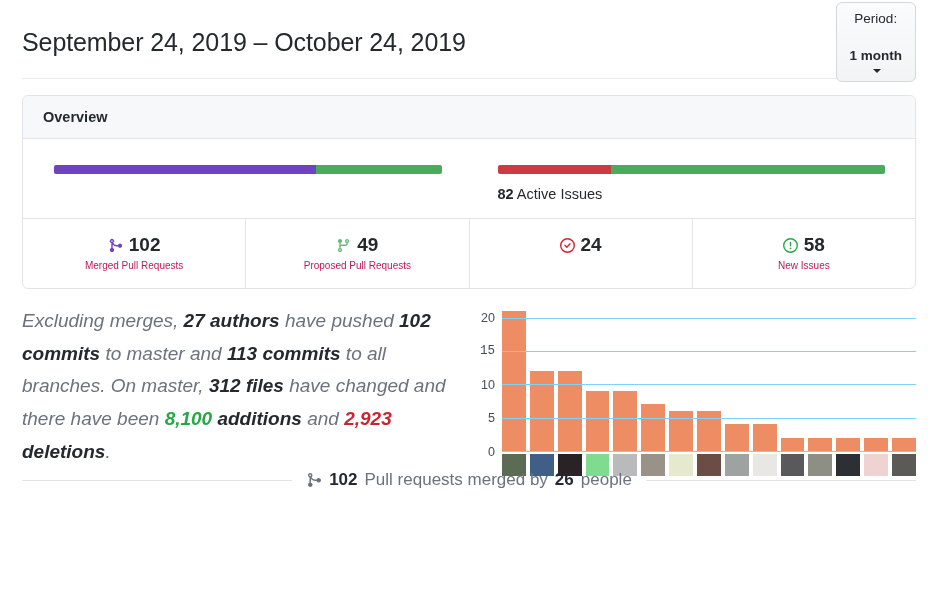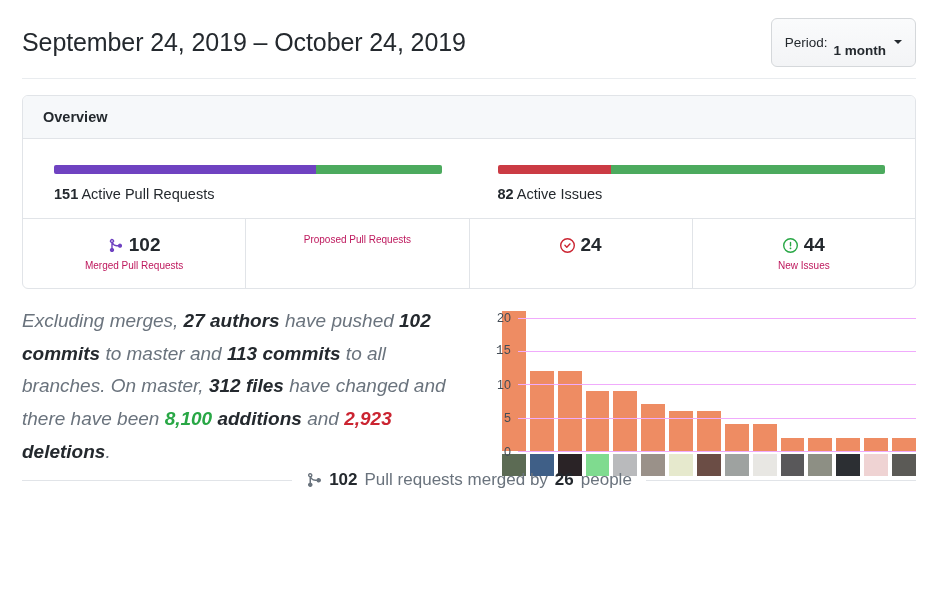--- a/index.html
+++ b/index.html
@@ -21,21 +21,21 @@
   }
   .date-range {
     font-size: 25px; font-weight: 400; color: #24292e;
     letter-spacing: -0.1px; white-space: nowrap;
   }
   .period-btn {
     display: inline-flex; align-items: center; gap: 6px;
     background: linear-gradient(#fafbfc, #f3f4f6);
     border: 1px solid #d5d8db; border-radius: 6px;
     padding: 8px 13px; font-size: 13.5px; color: #24292e;
-    cursor: pointer; white-space: nowrap;
+    cursor: pointer; white-space: nowrap; flex-direction: column;
   }
   .period-btn .lbl-light { font-weight: 400; }
   .period-btn .lbl-bold { font-weight: 700; margin-top: 16px; }
   .caret {
     width: 0; height: 0; margin-left: 2px;
     border-left: 4px solid transparent;
     border-right: 4px solid transparent;
     border-top: 4px solid #24292e;
   }
   .hdr-rule {
@@ -89,21 +89,21 @@
   }
   .commits-text b { color: #24292e; font-weight: 700; }
   .add { color: #28a745; font-weight: 700; }
   .del { color: #cb2431; font-weight: 700; }
 
   .chart-wrap { flex: 1; position: relative; padding-top: 6px; }
   .chart {
     position: relative; height: 140px; margin-left: 28px;
   }
   .grid-line {
-    position: absolute; left: 16px; right: 0; height: 1px; background: #f0abfc;
+    position: absolute; left: 0; right: 0; height: 1px; background: #7dd3fc;
   }
   .y-tick {
     position: absolute; right: 100%; margin-right: 7px;
     transform: translateY(-50%);
     font-size: 12.5px; color: #444d56; white-space: nowrap;
   }
   .bars {
     position: absolute; left: 0; right: 0; bottom: 0; top: 0;
     display: flex; align-items: flex-end; gap: 4px;
   }
@@ -145,23 +145,20 @@
 
   <div class="card">
     <div class="card-header">Overview</div>
 
     <div class="bars-row">
 
       <div class="bar-block">
         <div class="split-bar">
           <div style="width:67.5%;background:#6f42c1;"></div>
           <div style="width:32.5%;background:#4caa5e;"></div>
-        </div>
-        <div class="bar-label">
-          <b>151</b><span> Active Pull Requests</span>
         </div>
       </div>
 
       <div class="bar-block">
         <div class="split-bar">
           <div style="width:29.3%;background:#cb3b44;"></div>
           <div style="width:70.7%;background:#4caa5e;"></div>
         </div>
         <div class="bar-label">
           <b>82</b><span> Active Issues</span>
@@ -177,20 +174,28 @@
             <svg class="icon-svg" width="15" height="15" viewBox="0 0 16 16" fill="#6f42c1">
               <path d="M5 3.254V3.25v.005a.75.75 0 110-.005v.004zm.45 1.9a2.25 2.25 0 10-1.95.218v5.256a2.25 2.25 0 101.5 0V7.123A5.735 5.735 0 009.25 9h1.378a2.251 2.251 0 100-1.5H9.25a4.25 4.25 0 01-3.8-2.346zM12.75 9a.75.75 0 100-1.5.75.75 0 000 1.5zm-8.5 4.5a.75.75 0 100-1.5.75.75 0 000 1.5z"></path>
             </svg>
           </span>
           <span>102</span>
         </div>
         <div class="stat-lbl">Merged Pull Requests</div>
       </div>
 
       <div class="stat">
+        <div class="stat-num">
+          <span>
+            <svg class="icon-svg" width="15" height="15" viewBox="0 0 16 16" fill="#6dbb7d">
+              <path d="M11.75 2.5a.75.75 0 100 1.5.75.75 0 000-1.5zm-2.25.75a2.25 2.25 0 113 2.122V6A2.5 2.5 0 0110 8.5H6a1 1 0 00-1 1v1.128a2.251 2.251 0 11-1.5 0V5.372a2.25 2.25 0 111.5 0v1.836A2.492 2.492 0 016 7h4a1 1 0 001-1v-.628A2.25 2.25 0 019.5 3.25zM4.25 12a.75.75 0 100 1.5.75.75 0 000-1.5zM3.5 3.25a.75.75 0 111.5 0 .75.75 0 01-1.5 0z"></path>
+            </svg>
+          </span>
+          <span>49</span>
+        </div>
         <div class="stat-lbl">Proposed Pull Requests</div>
       </div>
 
       <div class="stat">
         <div class="stat-num">
           <span>
             <svg class="icon-svg" width="15" height="15" viewBox="0 0 16 16" fill="#cb2431">
               <path d="M11.28 6.78a.75.75 0 00-1.06-1.06L7.25 8.69 5.78 7.22a.75.75 0 00-1.06 1.06l2 2a.75.75 0 001.06 0l3.5-3.5z"></path>
               <path d="M16 8A8 8 0 110 8a8 8 0 0116 0zm-1.5 0a6.5 6.5 0 10-13 0 6.5 6.5 0 0013 0z"></path>
             </svg>
@@ -201,21 +206,21 @@
 
       <div class="stat">
         <div class="stat-num">
           <span>
             <svg class="icon-svg" width="15" height="15" viewBox="0 0 16 16" fill="#28a745">
               <path d="M8 9.5a1.5 1.5 0 100-3 1.5 1.5 0 000 3z" fill="none"></path>
               <path d="M8 4a.75.75 0 01.75.75v3.5a.75.75 0 01-1.5 0v-3.5A.75.75 0 018 4zm0 8a1 1 0 100-2 1 1 0 000 2z"></path>
               <path d="M16 8A8 8 0 110 8a8 8 0 0116 0zm-1.5 0a6.5 6.5 0 10-13 0 6.5 6.5 0 0013 0z"></path>
             </svg>
           </span>
-          <span>44</span>
+          <span>58</span>
         </div>
         <div class="stat-lbl">New Issues</div>
       </div>
 
     </div>
   </div>
 
   <div class="lower">
     <div class="commits-text">
       <span>Excluding merges, </span><b>27 authors</b><span> have pushed </span><b>102 commits</b><span> to master and </span><b>113 commits</b><span> to all branches. On master, </span><b>312 files</b><span> have changed and there have been </span><span class="add">8,100</span><b> additions</b><span> and </span><span class="del">2,923</span><b> deletions</b><span>.</span>

